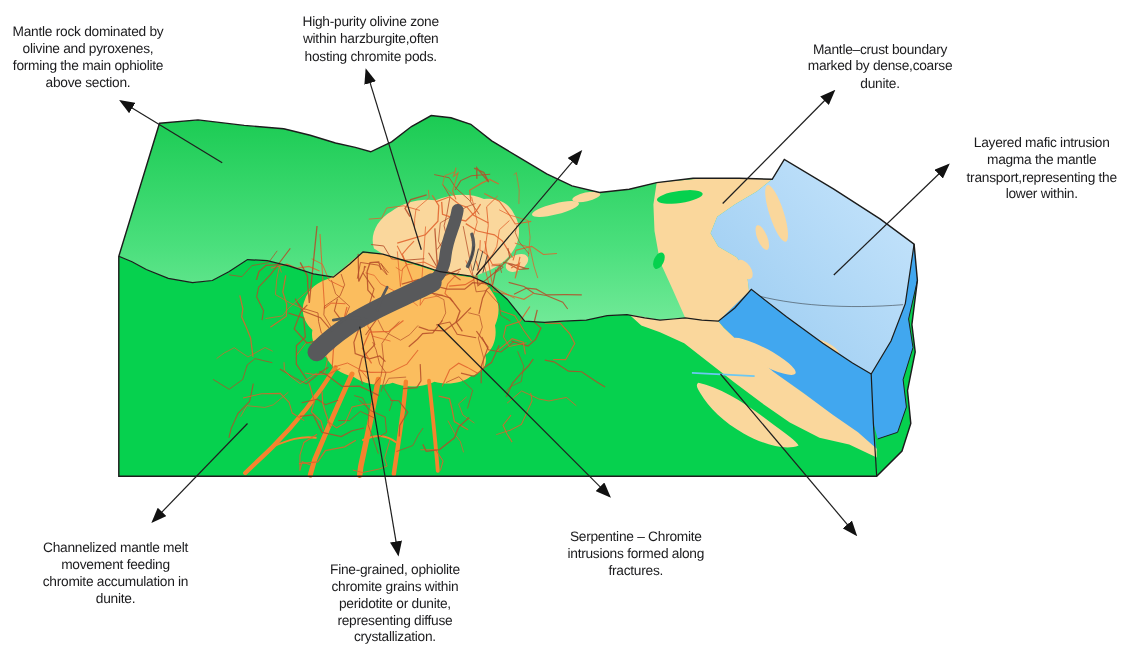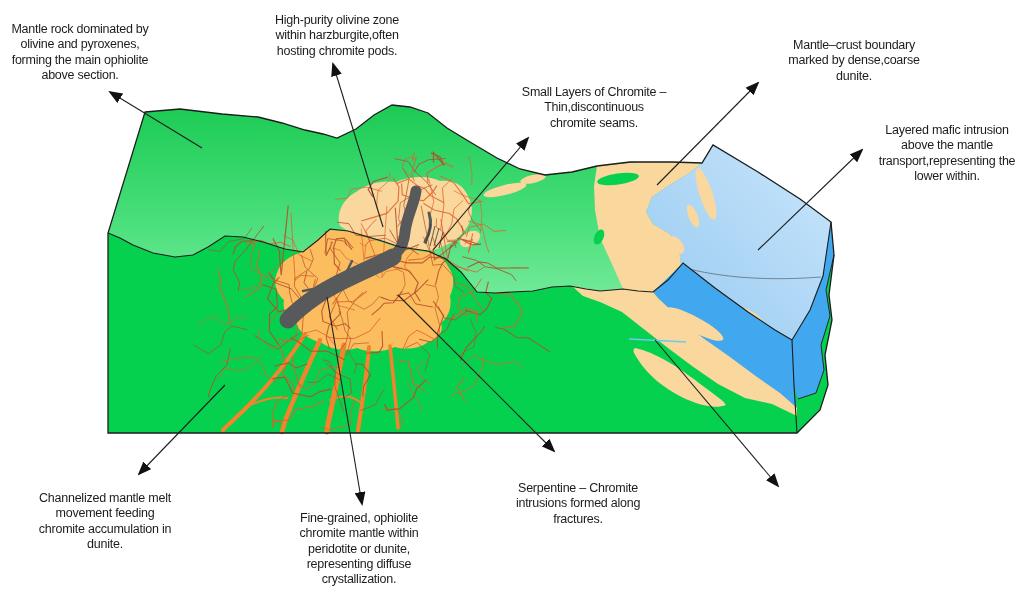--- a/index.html
+++ b/index.html
@@ -295,45 +295,40 @@
     <div>Mantle rock dominated by</div>
     <div>olivine and pyroxenes,</div>
     <div>forming the main ophiolite</div>
     <div>above section.</div>
   </div>
   <div class="callout" style="left:337px;top:13px">
     <div>High-purity olivine zone</div>
     <div>within harzburgite,often</div>
     <div>hosting chromite pods.</div>
   </div>
-  <div class="callout" style="left:594px;top:85px">
-    <div>Small Layers of Chromite –</div>
-    <div>Thin,discontinuous</div>
-    <div>chromite seams.</div>
-  </div>
-  <div class="callout" style="left:854px;top:38px">
+  <div class="callout" style="left:800px;top:38px">
     <div>Mantle–crust boundary</div>
     <div>marked by dense,coarse</div>
     <div>dunite.</div>
   </div>
   <div class="callout" style="left:947px;top:123px">
     <div>Layered mafic intrusion</div>
-    <div>above the mantle</div>
+    <div>magma the mantle</div>
     <div>transport,representing the</div>
     <div>lower within.</div>
   </div>
   <div class="callout" style="left:105px;top:491px">
     <div>Channelized mantle melt</div>
     <div>movement feeding</div>
     <div>chromite accumulation in</div>
     <div>dunite.</div>
   </div>
   <div class="callout" style="left:359px;top:511px">
     <div>Fine-grained, ophiolite</div>
-    <div>chromite mantle within</div>
+    <div>chromite grains within</div>
     <div>peridotite or dunite,</div>
     <div>representing diffuse</div>
     <div>crystallization.</div>
   </div>
   <div class="callout" style="left:578px;top:481px">
     <div>Serpentine – Chromite</div>
     <div>intrusions formed along</div>
     <div>fractures.</div>
   </div>
 </div>

